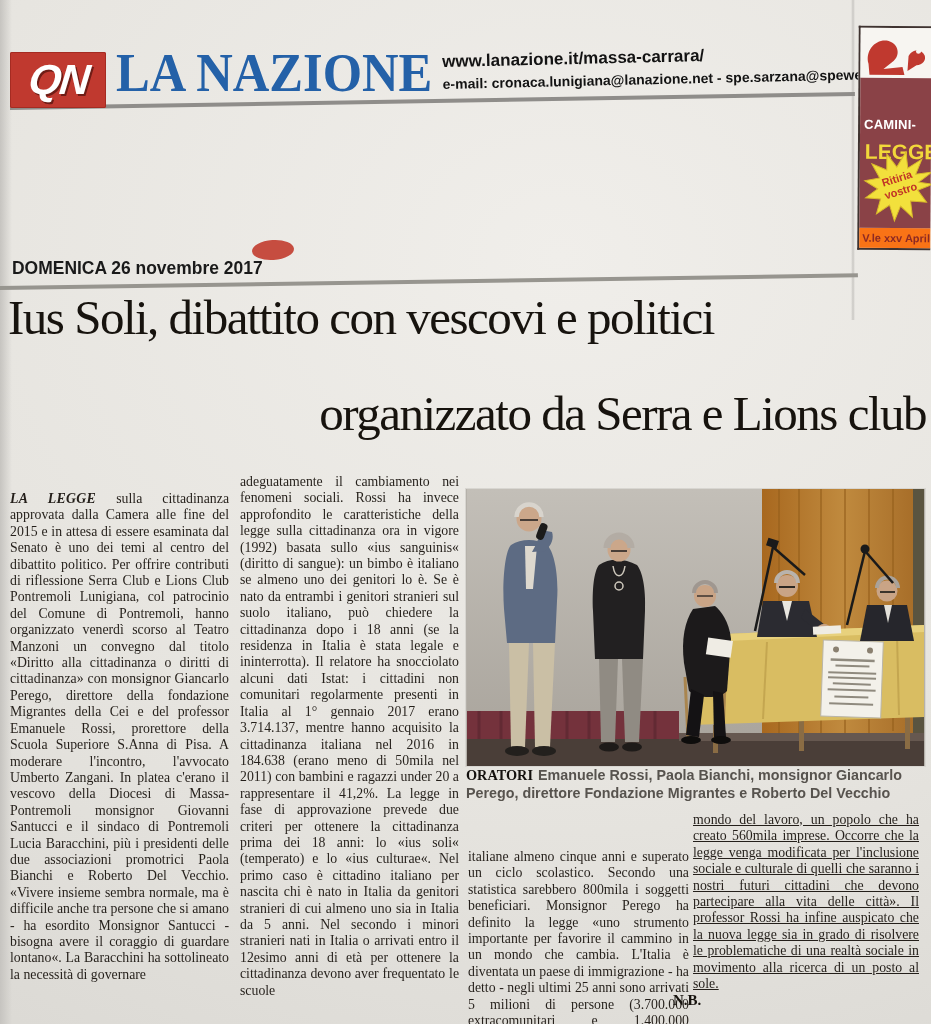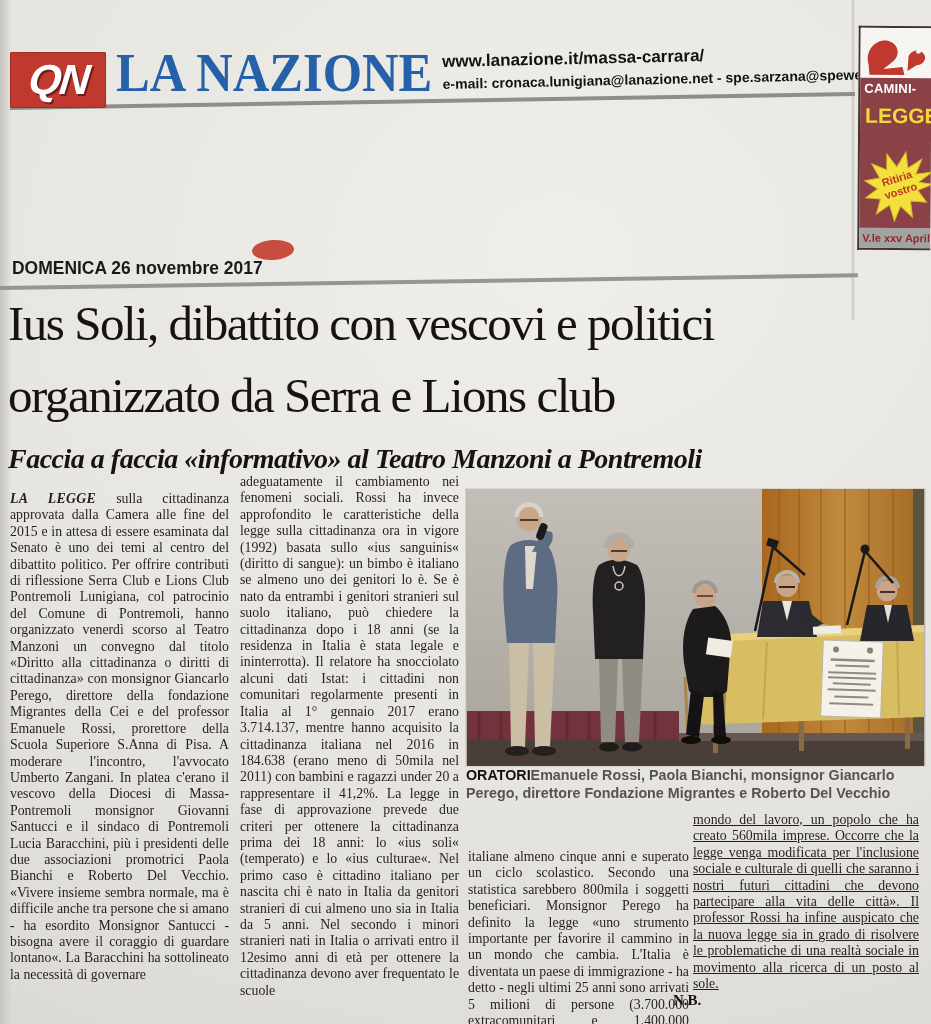--- a/index.html
+++ b/index.html
@@ -31,21 +31,21 @@
   .ink-stamp{position:absolute;left:252px;top:240px;width:42px;height:20px;border-radius:50%;
     background:#c23f32;opacity:.92;transform:rotate(-4deg);}
   .date-line{position:absolute;left:12px;top:258px;font-family:"Liberation Sans",sans-serif;
     font-weight:bold;font-size:18px;color:#1a1a1a;transform:scaleX(.97);transform-origin:left top;}
   .section-rule{position:absolute;left:0;top:286px;width:858px;height:4px;background:#97958f;
     transform:rotate(-0.85deg);transform-origin:left center;}
 
   
   .headline{position:absolute;left:8px;width:918px;font-weight:400;color:#17130e;
     font-size:49px;line-height:52px;letter-spacing:-1.5px;white-space:nowrap;}
-  .hl1{top:298px;} .hl2{top:370px;}
+  .hl1{top:292px;} .hl2{top:388px;text-align:right;}
   .subhead{position:absolute;left:8px;top:443px;font-style:italic;font-weight:bold;
     font-size:28px;color:#17130e;letter-spacing:-.5px;white-space:nowrap;}
 
   
   .col{position:absolute;text-align:justify;font-size:13.8px;line-height:16.4px;
     color:#241f1a;overflow:hidden;}
   .col p{margin:0;}
   .col1{left:10px;top:491px;width:219px;height:533px;}
   .col2{left:240px;top:474px;width:219px;height:533px;}
   .col3{left:468px;top:849px;width:221px;height:212px;}
@@ -53,31 +53,31 @@
   .lead{font-weight:bold;letter-spacing:.3px;font-style:italic;}
   .signature{position:absolute;left:673px;top:992px;width:220px;text-align:left;
     font-weight:bold;font-size:15px;color:#17130e;}
 
   
   .photo{position:absolute;left:466px;top:489px;width:459px;height:277px;background:#b5b1aa;
     box-shadow:0 0 0 1px #d8d6d1;}
   .photo svg{display:block;}
   .caption{position:absolute;left:466px;top:766px;width:459px;
     font-family:"Liberation Sans",sans-serif;font-weight:bold;font-size:14.3px;line-height:18px;color:#57534e;}
-  .cap-label{color:#14110e;}
+  .cap-label{color:#14110e;margin-right:5px;font-family:Liberation Serif, serif;}
 
   
   .ad{position:absolute;left:858px;top:26px;width:73px;height:224px;box-sizing:border-box;
     border:2px solid #3f3330;border-right:none;background:#f4f2ee;transform:rotate(.4deg);}
   .ad-logo{height:50px;position:relative;background:#f7f5f1;}
   .ad-main{background:#8a4247;height:150px;position:relative;overflow:hidden;}
-  .ad-line1{font:bold 13px "Liberation Sans",sans-serif;color:#fff;padding:3px 0 0 4px;letter-spacing:.2px;white-space:nowrap;}
+  .ad-line1{font:bold 13px "Liberation Sans",sans-serif;color:#fff;padding:3px 0 0 4px;letter-spacing:.2px;white-space:nowrap;margin-top:36px;}
   .ad-line2{font:900 21px "Liberation Sans",sans-serif;color:#f2d83a;padding:8px 0 0 5px;white-space:nowrap;}
   .ad-burst{position:absolute;left:2px;top:62px;}
-  .ad-bottom{background:#a3a3a3;height:20px;font:bold 11px "Liberation Sans",sans-serif;
+  .ad-bottom{background:#f97316;height:20px;font:bold 11px "Liberation Sans",sans-serif;
     color:#8d2a24;line-height:20px;padding-left:3px;white-space:nowrap;}
 </style>
 </head>
 <body>
 
 <div class="page">
   <div class="edge-shadow"></div>
   <div class="fold-line"></div>
 
   <div class="masthead-rule"></div>
@@ -112,21 +112,20 @@
             <text x="36" y="51" text-anchor="middle" transform="rotate(-18 36 40)" font-family="Liberation Sans, sans-serif" font-size="11" font-weight="bold" fill="#c13327">vostro</text>
           </g>
         </svg>
       </div>
     </div>
     <div class="ad-bottom">V.le xxv April</div>
   </div>
 
   <div class="headline hl1">Ius Soli, dibattito con vescovi e politici</div>
   <div class="headline hl2">organizzato da Serra e Lions club</div>
-  <div class="subhead">Faccia a faccia «informativo» al Teatro Manzoni a Pontremoli</div>
 
   <div class="col col1">
     <p><span class="lead">LA LEGGE</span>
        <span>sulla cittadinanza approvata dalla Camera alle fine del 2015 e in attesa di essere esaminata dal Senato è uno dei temi al centro del dibattito politico. Per offrire contributi di riflessione Serra Club e Lions Club Pontremoli Lunigiana, col patrocinio del Comune di Pontremoli, hanno organizzato venerdì scorso al Teatro Manzoni un convegno dal titolo «Diritto alla cittadinanza o diritti di cittadinanza» con monsignor Giancarlo Perego, direttore della fondazione Migrantes della Cei e del professor Emanuele Rossi, prorettore della Scuola Superiore S.Anna di Pisa. A moderare l'incontro, l'avvocato Umberto Zangani. In platea c'erano il vescovo della Diocesi di Massa-Pontremoli monsignor Giovanni Santucci e il sindaco di Pontremoli Lucia Baracchini, più i presidenti delle due associazioni promotrici Paola Bianchi e Roberto Del Vecchio. «Vivere insieme sembra normale, ma è difficile anche tra persone che si amano - ha esordito Monsignor Santucci - bisogna avere il coraggio di guardare lontano«. La Baracchini ha sottolineato la necessità di governare</span></p>
   </div>
   <div class="col col2">
     <p>adeguatamente il cambiamento nei fenomeni sociali. Rossi ha invece approfondito le caratteristiche della legge sulla cittadinanza ora in vigore (1992) basata sullo «ius sanguinis« (diritto di sangue): un bimbo è italiano se almeno uno dei genitori lo è. Se è nato da entrambi i genitori stranieri sul suolo italiano, può chiedere la cittadinanza dopo i 18 anni (se la residenza in Italia è stata legale e ininterrotta). Il relatore ha snocciolato alcuni dati Istat: i cittadini non comunitari regolarmente presenti in Italia al 1° gennaio 2017 erano 3.714.137, mentre hanno acquisito la cittadinanza italiana nel 2016 in 184.638 (erano meno di 50mila nel 2011) con bambini e ragazzi under 20 a rappresentare il 41,2%. La legge in fase di approvazione prevede due criteri per ottenere la cittadinanza prima dei 18 anni: lo «ius soli« (temperato) e lo «ius culturae«. Nel primo caso è cittadino italiano per nascita chi è nato in Italia da genitori stranieri di cui almeno uno sia in Italia da 5 anni. Nel secondo i minori stranieri nati in Italia o arrivati entro il 12esimo anni di età per ottenere la cittadinanza devono aver frequentato le scuole</p>
   </div>
 
   <div class="photo">

